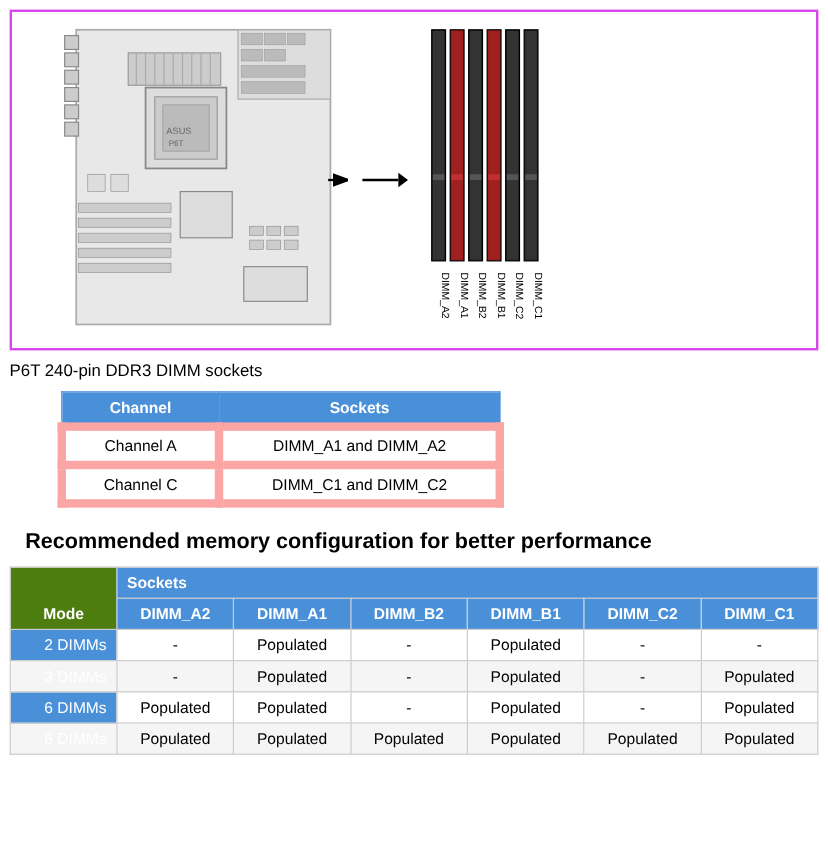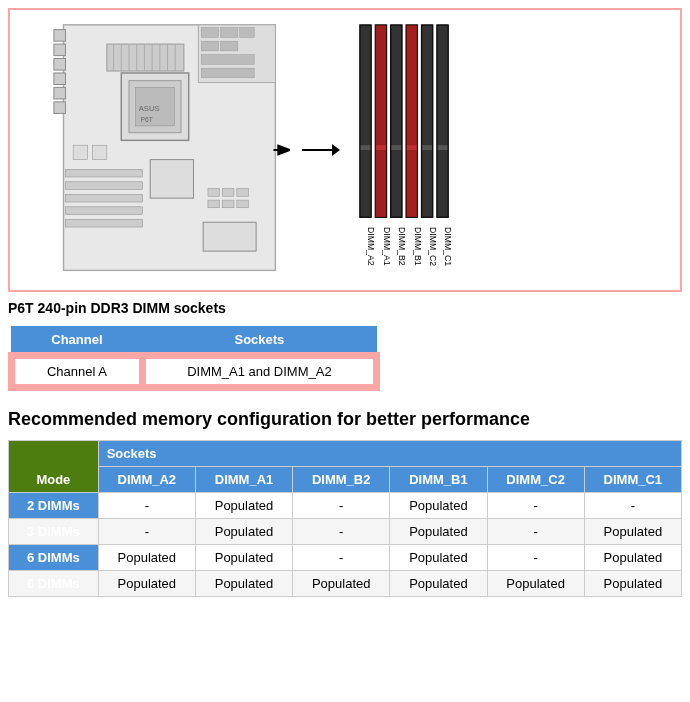--- a/index.html
+++ b/index.html
@@ -8,21 +8,21 @@
       font-size: 13px;
       background: #fff;
       width: 690px;
       min-height: 702px;
       padding: 8px;
       color: #000;
     }
 
     
     .diagram-section {
-      border: 2px solid #fca5a5;
+      border: 2px solid #d946ef;
       display: flex;
       align-items: center;
       padding: 10px;
       margin-bottom: 8px;
       position: relative;
     }
 
     .motherboard-svg {
       width: 270px;
       height: 260px;
@@ -35,51 +35,53 @@
       padding: 0 10px;
     }
 
     .dimm-slots-svg {
       width: 110px;
       height: 260px;
     }
 
     
     .diagram-caption {
-      font-weight: bold;
+      font-weight: normal;
       font-size: 14px;
       margin: 6px 0 10px 0;
     }
 
     
     .channel-table {
       border: 1px solid #4a90d9;
       border-collapse: collapse;
       margin-bottom: 18px;
       width: 372px;
+      margin-left: 40px;
     }
     .channel-table th {
       background-color: #4a90d9;
       color: #fff;
       padding: 5px 20px;
       text-align: center;
       border: 1px solid #4a90d9;
       font-weight: bold;
     }
     .channel-table td {
       border: 7px solid #fca5a5;
       padding: 5px 20px;
       text-align: center;
     }
 
     
     .recommended-title {
       font-size: 18px;
       font-weight: bold;
       margin-bottom: 10px;
+      margin-left: 13px;
     }
 
     
     .memory-table {
       border-collapse: collapse;
       width: 100%;
       border: 1px solid #4a90d9;
     }
     .memory-table th, .memory-table td {
       border: 1px solid #ccc;
@@ -88,24 +90,24 @@
     }
     .memory-table .sockets-header-row th {
       background-color: #4a90d9;
       color: #fff;
       font-weight: bold;
     }
     .memory-table tr:nth-child(even) td {
       background-color: #f5f5f5;
     }
     .memory-table .row-label {
-      font-weight: bold;
+      font-weight: normal;
       background-color: #4a90d9;
       color: #fff;
-      text-align: center;
+      text-align: right;
       white-space: nowrap;
     }
     .top-left-cell {
       background-color: #4d7c0f;
       color: #fff;
       font-weight: bold;
       text-align: left;
       vertical-align: bottom;
       border-bottom: 1px solid #4a90d9;
     }
@@ -233,20 +235,24 @@
   <thead>
     <tr>
       <th>Channel</th>
       <th>Sockets</th>
     </tr>
   </thead>
   <tbody id="channel-tbody">
   <tr>
         <td>Channel A</td>
         <td>DIMM_A1 and DIMM_A2</td>
+      </tr>
+      <tr>
+        <td>Channel C</td>
+        <td>DIMM_C1 and DIMM_C2</td>
       </tr>
     </tbody>
 </table>
 
 <div class="recommended-title">Recommended memory configuration for better performance</div>
 
 <table class="memory-table">
   <thead>
     <tr>
       <th class="top-left-cell" rowspan="2">Mode</th>

